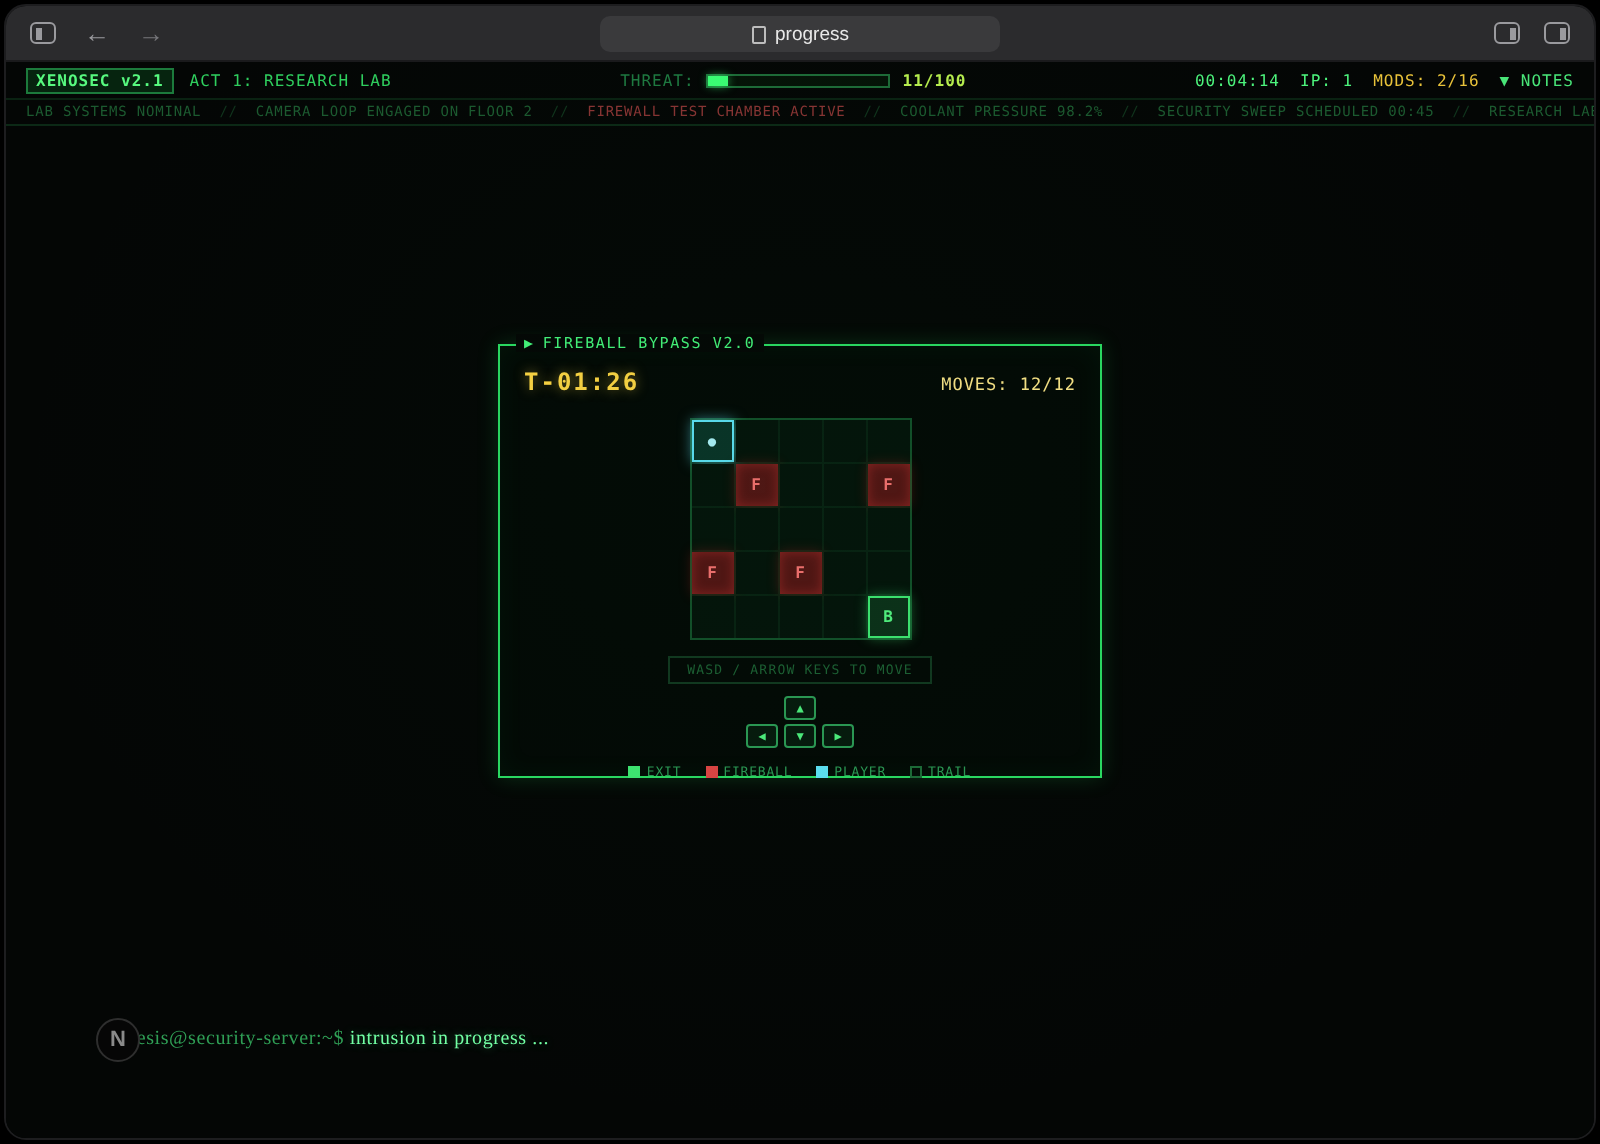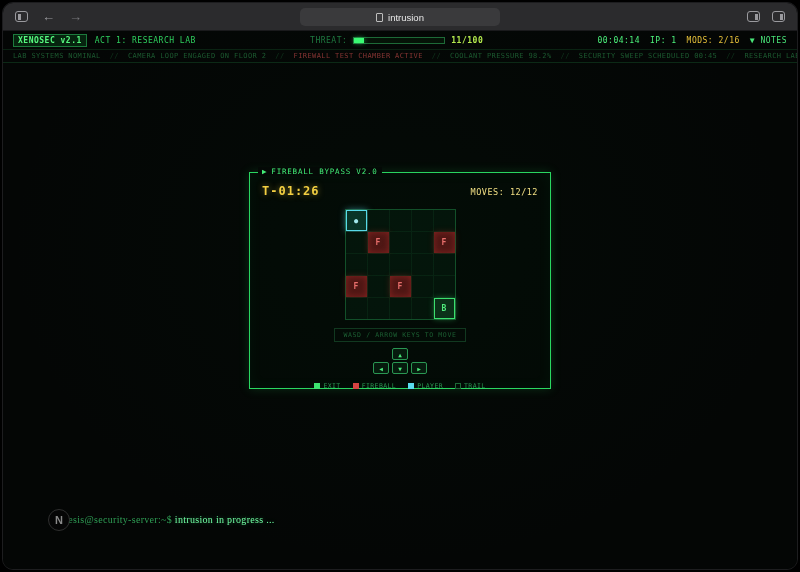--- a/index.html
+++ b/index.html
@@ -108,21 +108,21 @@
 
 <div class="screen">
   <div class="browser">
 
     <div class="chrome">
       <span class="sq left"></span>
       <span class="nav-arrow">←</span>
       <span class="nav-arrow dim">→</span>
       <div class="url-pill">
         <span class="doc-icon"></span>
-        <span>intrusion</span>
+        <span>progress</span>
       </div>
       <div class="chrome-right">
         <span class="sq right"></span>
         <span class="sq right"></span>
       </div>
     </div>
 
     <div class="page">
 
       <div class="hud">

